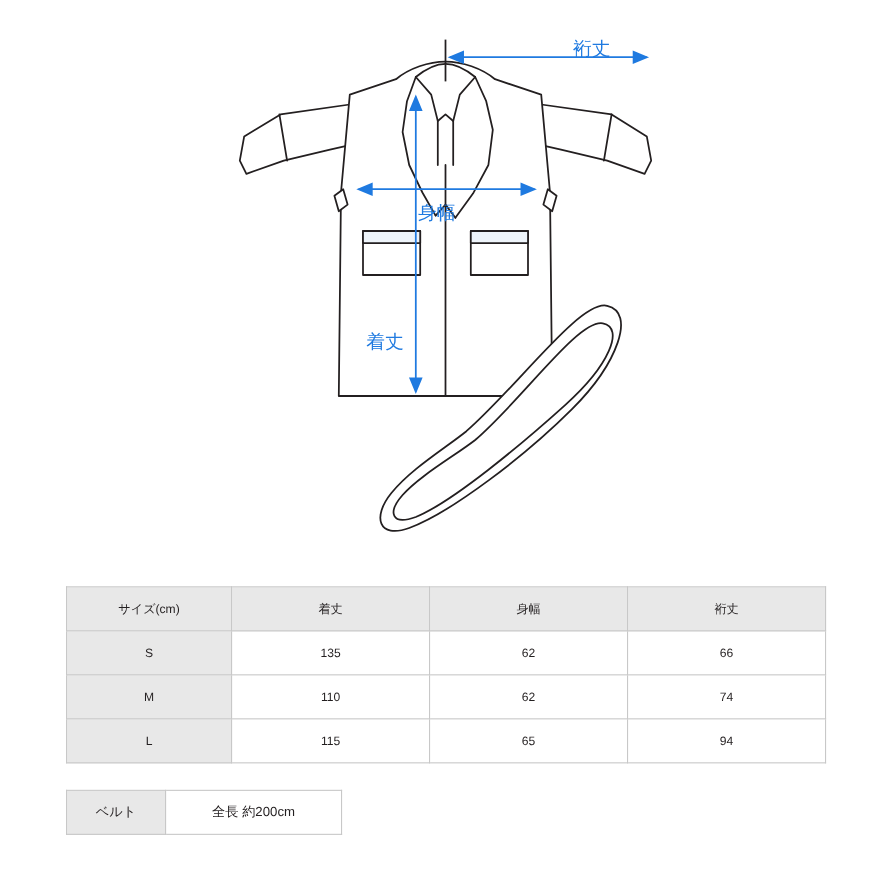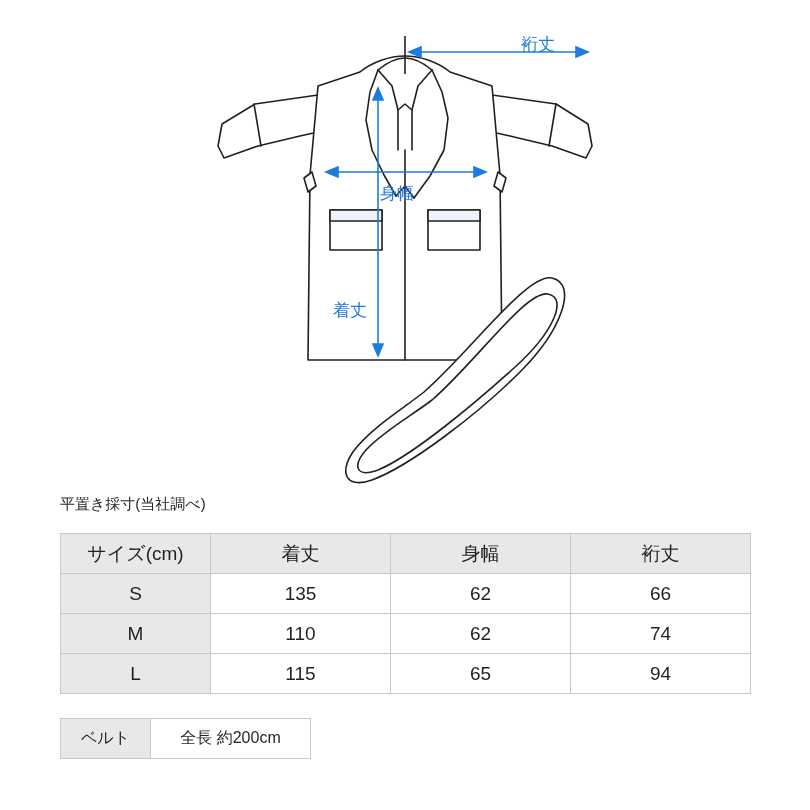--- a/index.html
+++ b/index.html
@@ -51,21 +51,21 @@
     top: 533px;
     width: 690px;
     border-collapse: collapse;
     table-layout: fixed;
   }
   #size-table td, #size-table th {
     border: 1px solid #c8c8c8;
     height: 39px;
     text-align: center;
     vertical-align: middle;
-    font-size: 19px;
+    font-size: 11px;
     font-weight: normal;
     color: #231f20;
     padding: 0;
   }
   #size-table thead th {
     background: #e8e8e8;
   }
   #size-table tbody td.rowhead {
     background: #e8e8e8;
   }
@@ -80,21 +80,21 @@
     left: 60px;
     top: 718px;
     border-collapse: collapse;
     table-layout: fixed;
   }
   #belt-table td {
     border: 1px solid #c8c8c8;
     height: 39px;
     text-align: center;
     vertical-align: middle;
-    font-size: 16px;
+    font-size: 12px;
     color: #231f20;
     padding: 0;
   }
   #belt-table col.b0 { width: 90px; }
   #belt-table col.b1 { width: 160px; }
   #belt-table td.belt-head {
     background: #e8e8e8;
   }
 
   .dim-label {
@@ -169,21 +169,20 @@
         <polygon points="378,88 373,100 383,100"></polygon>
         <polygon points="378,356 373,344 383,344"></polygon>
       </g>
 
       <text class="dim-label" x="521" y="50">裄丈</text>
       <text class="dim-label" x="380" y="199">身幅</text>
       <text class="dim-label" x="333" y="316">着丈</text>
     </svg>
   </div>
 
-  <div id="caption">平置き採寸(当社調べ)</div>
 
   <table id="size-table">
     <colgroup>
       <col class="c0">
         <col class="c1">
         <col class="c2">
         <col class="c3">
     </colgroup>
     <thead>
       <tr>

